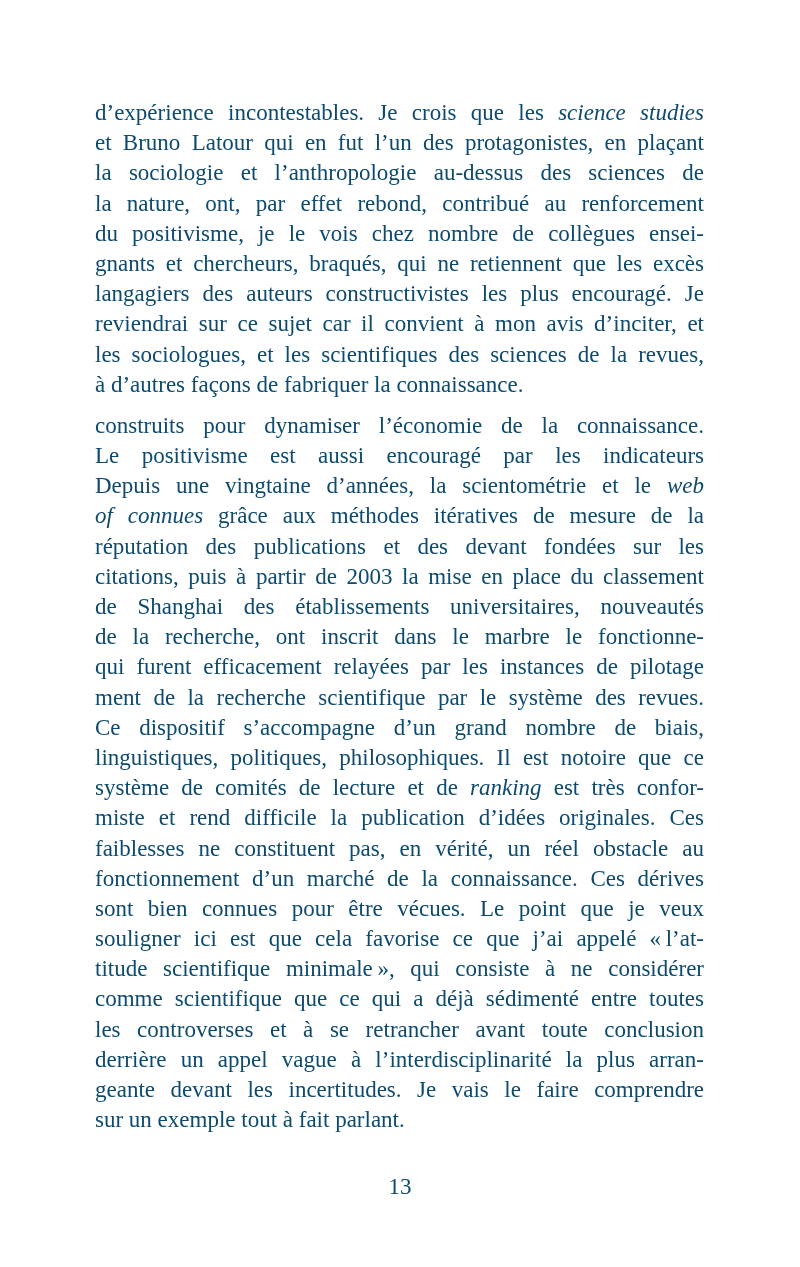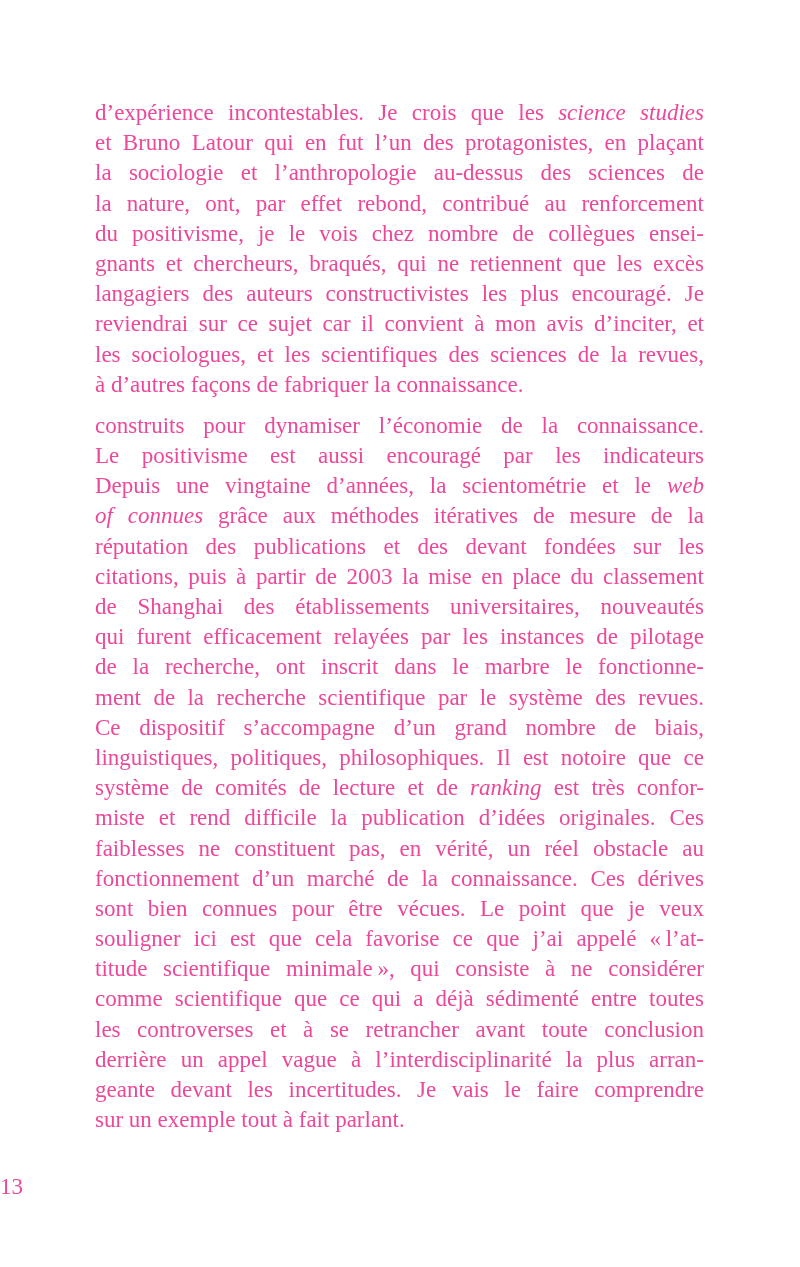--- a/index.html
+++ b/index.html
@@ -7,21 +7,21 @@
     padding: 0;
     background: #ffffff;
   }
   .book-page {
     position: relative;
     width: 800px;
     height: 1267px;
     background: #ffffff;
     overflow: hidden;
     font-family: "Liberation Serif", "DejaVu Serif", serif;
-    color: #ec4899;
+    color: #0c4a6e;
   }
   .text-block {
     position: absolute;
     left: 95px;
     top: 98px;
     width: 609px;
     font-size: 23px;
     line-height: 30.2px;
   }
   .paragraph {
@@ -42,20 +42,21 @@
     text-align-last: left;
   }
   .italic-text {
     font-style: italic;
   }
   .page-number {
     position: absolute;
     left: 0;
     top: 1172px;
     width: 800px;
+    text-align: center;
     font-size: 23px;
     line-height: 30px;
   }
 </style>
 </head>
 <body>
 
 <div class="book-page">
   <div class="text-block">
       <div class="paragraph">
@@ -71,22 +72,22 @@
         <div class="text-line last-line"><span>à d’autres façons de fabriquer la connaissance.</span></div>
       </div>
       <div class="paragraph">
         <div class="text-line"><span>construits pour dynamiser l’économie de la connaissance.</span></div>
         <div class="text-line"><span>Le positivisme est aussi encouragé par les indicateurs</span></div>
         <div class="text-line"><span>Depuis une vingtaine d’années, la scientométrie et le </span><span class="italic-text">web</span></div>
         <div class="text-line"><span class="italic-text">of connues</span><span> grâce aux méthodes itératives de mesure de la</span></div>
         <div class="text-line"><span>réputation des publications et des devant fondées sur les</span></div>
         <div class="text-line"><span>citations, puis à partir de 2003 la mise en place du classement</span></div>
         <div class="text-line"><span>de Shanghai des établissements universitaires, nouveautés</span></div>
+        <div class="text-line"><span>de la recherche, ont inscrit dans le marbre le fonctionne-</span></div>
         <div class="text-line"><span>qui furent efficacement relayées par les instances de pilotage</span></div>
-        <div class="text-line"><span>de la recherche, ont inscrit dans le marbre le fonctionne-</span></div>
         <div class="text-line"><span>ment de la recherche scientifique par le système des revues.</span></div>
         <div class="text-line"><span>Ce dispositif s’accompagne d’un grand nombre de biais,</span></div>
         <div class="text-line"><span>linguistiques, politiques, philosophiques. Il est notoire que ce</span></div>
         <div class="text-line"><span>système de comités de lecture et de </span><span class="italic-text">ranking</span><span> est très confor-</span></div>
         <div class="text-line"><span>miste et rend difficile la publication d’idées originales. Ces</span></div>
         <div class="text-line"><span>faiblesses ne constituent pas, en vérité, un réel obstacle au</span></div>
         <div class="text-line"><span>fonctionnement d’un marché de la connaissance. Ces dérives</span></div>
         <div class="text-line"><span>sont bien connues pour être vécues. Le point que je veux</span></div>
         <div class="text-line"><span>souligner ici est que cela favorise ce que j’ai appelé « l’at-</span></div>
         <div class="text-line"><span>titude scientifique minimale », qui consiste à ne considérer</span></div>

